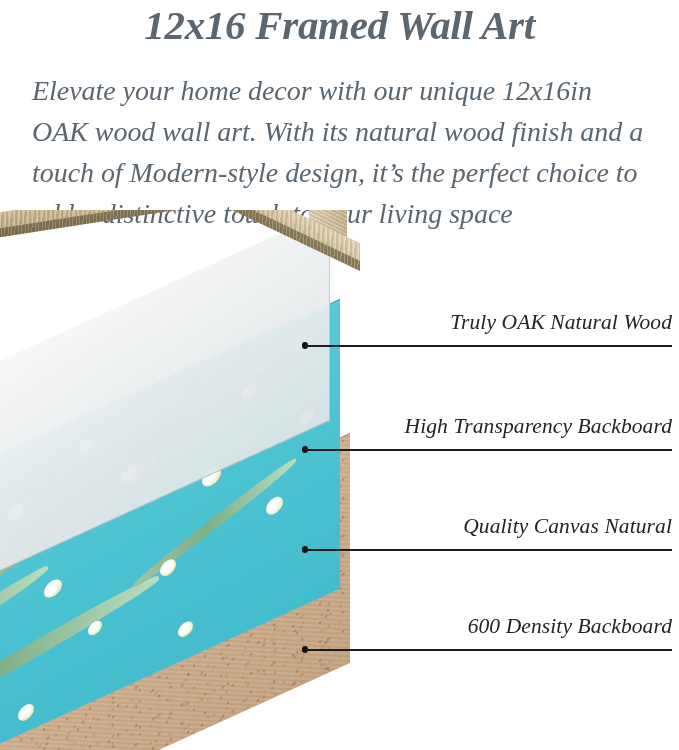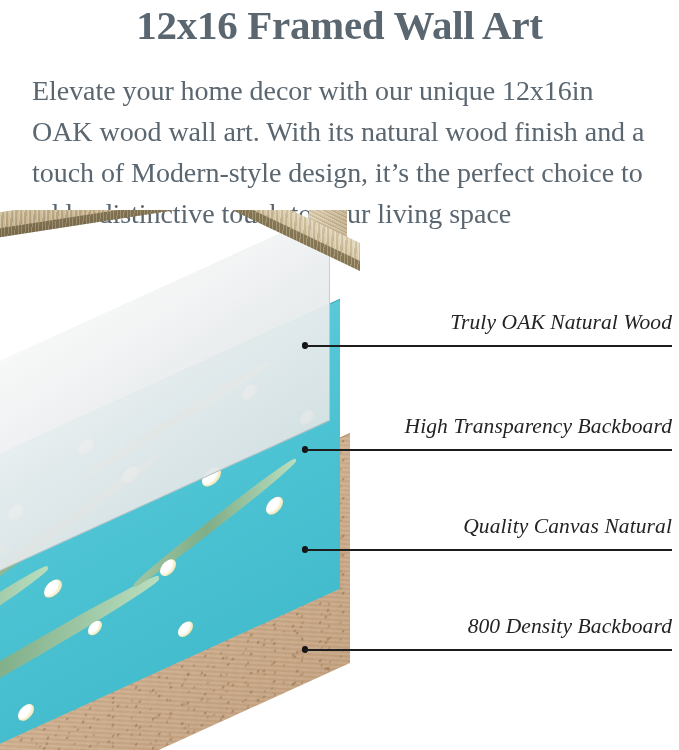--- a/index.html
+++ b/index.html
@@ -5,21 +5,21 @@
   * { box-sizing: border-box; margin: 0; padding: 0; }
   body {
     width: 679px; height: 750px;
     background: #ffffff;
     font-family: "Liberation Serif", "DejaVu Serif", serif;
     overflow: hidden;
     position: relative;
   }
 
   
-  #header { position: absolute; left: 0; top: 0; width: 679px; }
+  #header { position: absolute; left: 0; top: 0; width: 679px; font-style: italic; }
   #page-title {
     text-align: center;
     font-size: 41px;
     font-weight: 700;
     color: #5a6670;
     letter-spacing: -0.3px;
     padding-top: 4px;
     line-height: 1.05;
   }
   #intro-paragraph {
@@ -208,15 +208,15 @@
 
   <div class="callout" style="top:537px;">
     <span class="callout-dot"></span>
     <span class="callout-line"></span>
     <span class="callout-label">Quality Canvas Natural</span>
   </div>
 
   <div class="callout" style="top:637px;">
     <span class="callout-dot"></span>
     <span class="callout-line"></span>
-    <span class="callout-label">800 Density Backboard</span>
+    <span class="callout-label">600 Density Backboard</span>
   </div>
 </div>
 
 </body></html>

